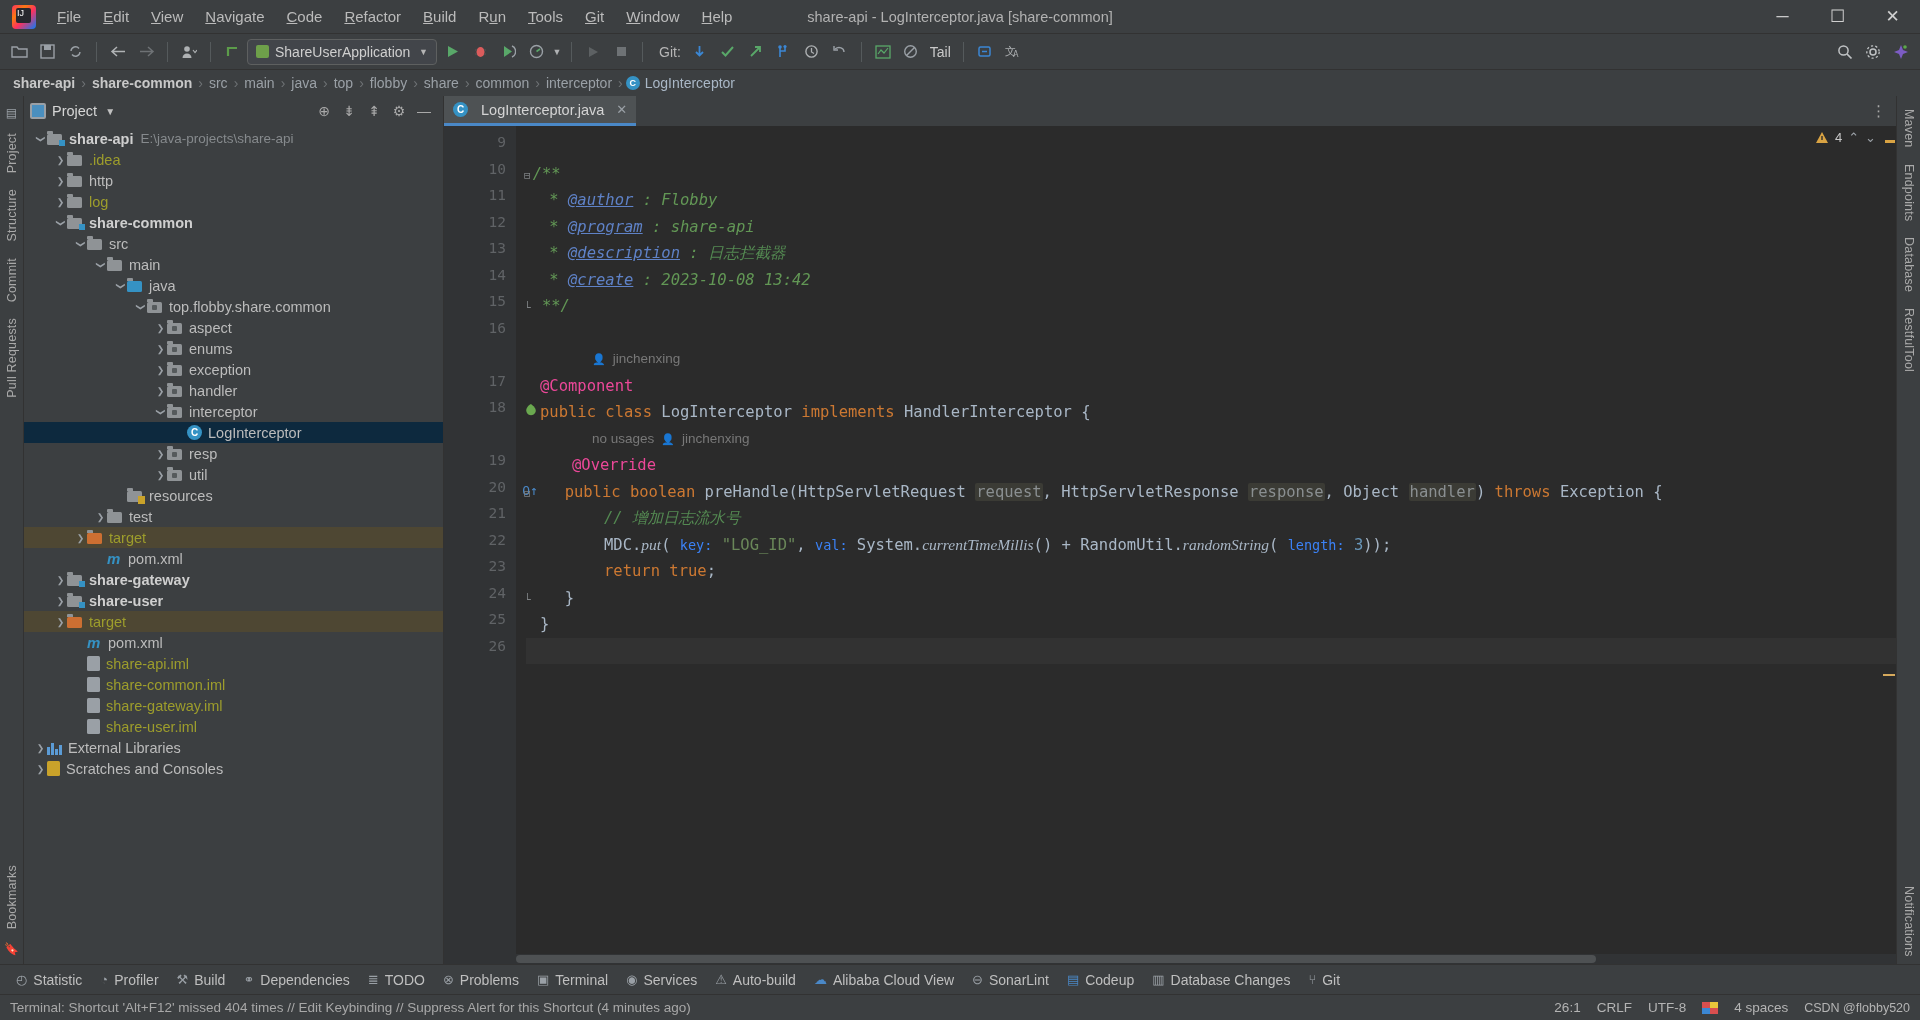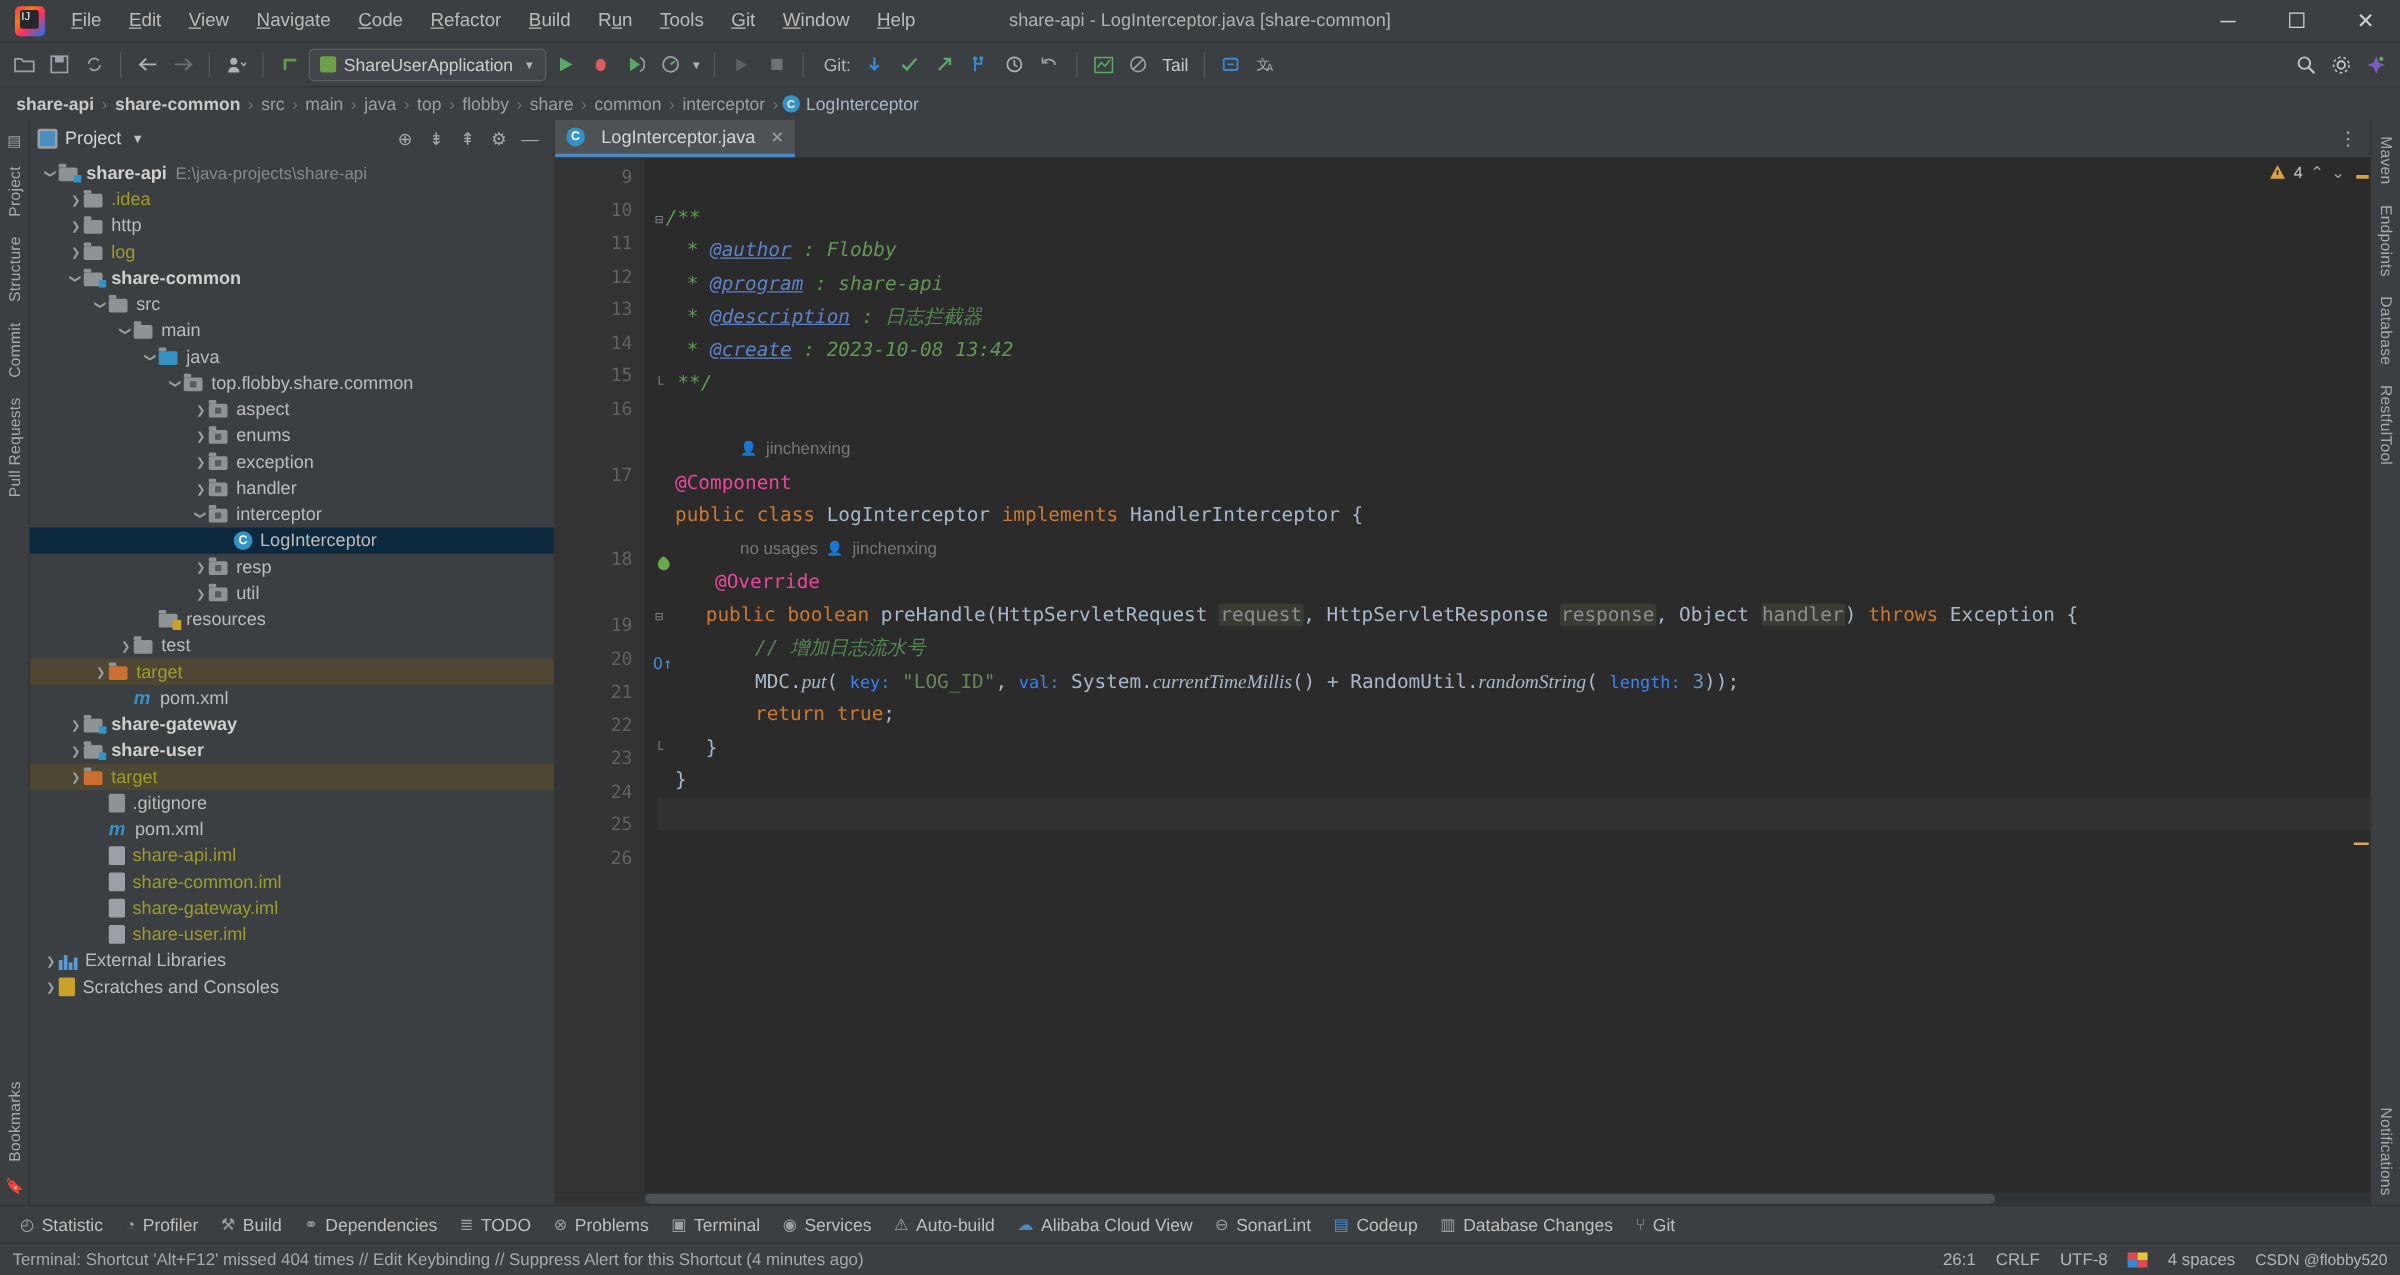--- a/index.html
+++ b/index.html
@@ -610,25 +610,20 @@
           </div>
           <div class="row target-row" style="padding-left: 30px;">
             <span class="arrow">❯</span>
             <span class="fico orange">
               <span class="f"></span>
             </span>
             <span class="label olive">target</span>
           </div>
           <div class="row" style="padding-left: 50px;">
             <span class="arrow empty">&nbsp;</span>
-            <span class="file-ico"></span>
-            <span class="label">.gitignore</span>
-          </div>
-          <div class="row" style="padding-left: 50px;">
-            <span class="arrow empty">&nbsp;</span>
             <span class="m-ico">m</span>
             <span class="label">pom.xml</span>
           </div>
           <div class="row" style="padding-left: 50px;">
             <span class="arrow empty">&nbsp;</span>
             <span class="file-ico yellow"></span>
             <span class="label olive">share-api.iml</span>
           </div>
           <div class="row" style="padding-left: 50px;">
             <span class="arrow empty">&nbsp;</span>
@@ -680,21 +675,21 @@
             <div class="ln" style="padding-right: 10px; position: relative;"><span>9</span></div>
             <div class="ln" style="padding-right: 10px; position: relative;"><span>10</span></div>
             <div class="ln" style="padding-right: 10px; position: relative;"><span>11</span></div>
             <div class="ln" style="padding-right: 10px; position: relative;"><span>12</span></div>
             <div class="ln" style="padding-right: 10px; position: relative;"><span>13</span></div>
             <div class="ln" style="padding-right: 10px; position: relative;"><span>14</span></div>
             <div class="ln" style="padding-right: 10px; position: relative;"><span>15</span></div>
             <div class="ln" style="padding-right: 10px; position: relative;"><span>16</span></div>
             <div class="ln">&nbsp;</div>
             <div class="ln" style="padding-right: 10px; position: relative;"><span>17</span></div>
-            <div class="ln" style="padding-right: 10px; position: relative; margin-top: 41px;"><span>18</span><span style="position:absolute;right:-22px;top:4px;width:14px;height:16px;"><svg width="14" height="16" viewBox="0 0 14 16">
+            <div class="ln" style="padding-right: 10px; position: relative;"><span>18</span><span style="position:absolute;right:-22px;top:4px;width:14px;height:16px;"><svg width="14" height="16" viewBox="0 0 14 16">
                   <path d="M7 1c4 3 6 6 4 9s-6 3-8 0 0-7 4-9z" fill="#6aa84f"></path>
                 </svg></span></div>
             <div class="ln">&nbsp;</div>
             <div class="ln" style="padding-right: 10px; position: relative;"><span>19</span></div>
             <div class="ln" style="padding-right: 10px; position: relative;"><span>20</span><span style="position:absolute;right:-22px;top:4px;color:#4a88c7;font-size:13px;">O↑</span></div>
             <div class="ln" style="padding-right: 10px; position: relative;"><span>21</span></div>
             <div class="ln" style="padding-right: 10px; position: relative;"><span>22</span></div>
             <div class="ln" style="padding-right: 10px; position: relative;"><span>23</span></div>
             <div class="ln" style="padding-right: 10px; position: relative;"><span>24</span></div>
             <div class="ln" style="padding-right: 10px; position: relative;"><span>25</span></div>

